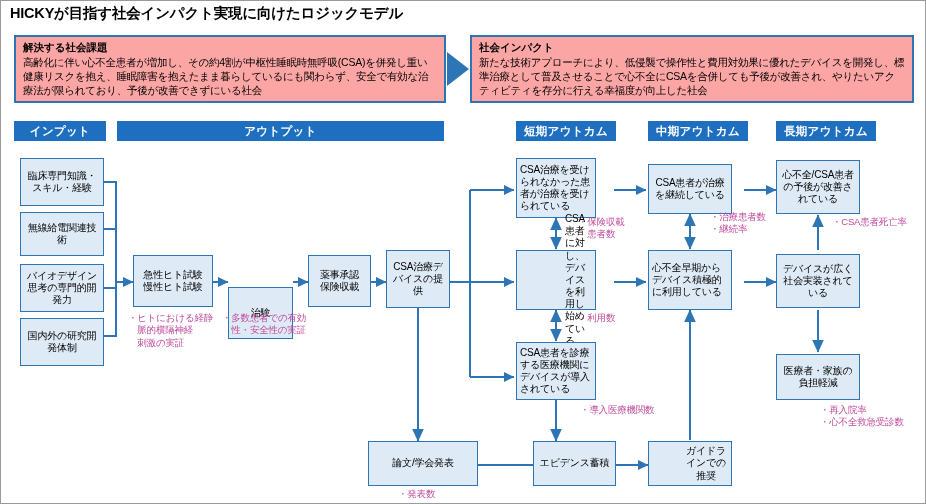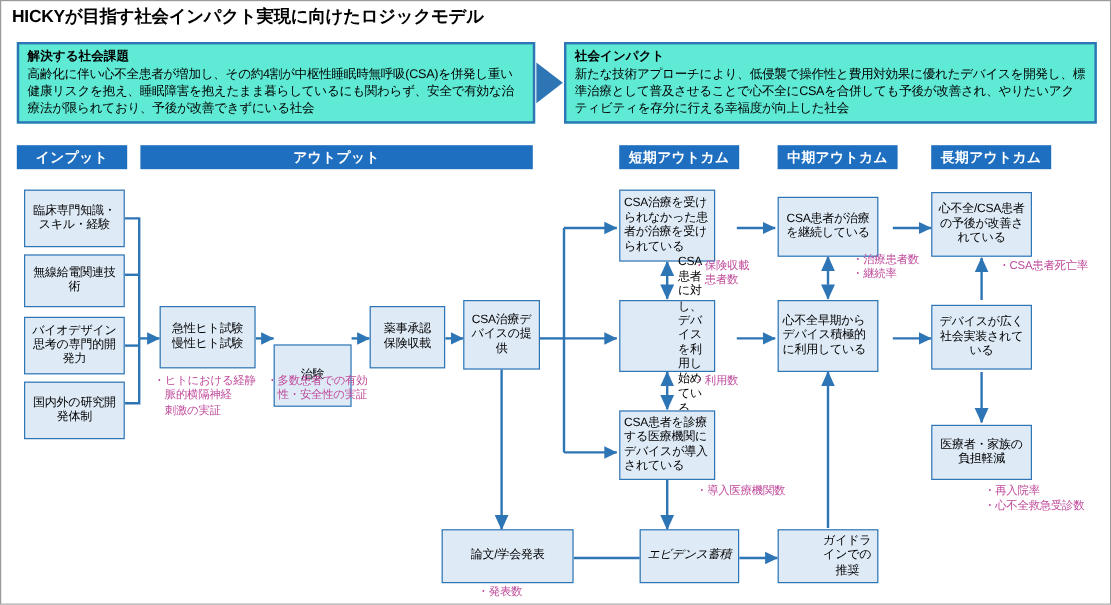--- a/index.html
+++ b/index.html
@@ -15,21 +15,21 @@
   .page-title {
     position: absolute; left: 10px; top: 4px;
     font-size: 14.5px; font-weight: bold; color: #000;
     letter-spacing: -0.2px; white-space: nowrap;
   }
 
   
   .stmt {
     position: absolute;
     border: 2px solid #2E75B6;
-    background: #5eead4;
+    background: #fca5a5;
     padding: 4px 7px 4px 7px;
   }
   .stmt-head { font-size: 10.5px; font-weight: bold; color: #000; line-height: 1.32; }
   .stmt-body { font-size: 10.5px; color: #000; line-height: 1.34; letter-spacing: -0.25px; }
 
   
   .big-arrow {
     position: absolute;
     width: 0; height: 0;
     border-top: 17px solid transparent;
@@ -204,18 +204,18 @@
 
   <div class="node" style="left:776px; top:160px; width:84px; height:54px;">心不全/CSA患者の予後が改善されている</div>
   <div class="node" style="left:776px; top:254px; width:84px; height:54px;">デバイスが広く社会実装されている</div>
   <div class="node" style="left:776px; top:354px; width:84px; height:46px;">医療者・家族の負担軽減</div>
 
   <div class="kpi" style="left:832px; top:216px; width:95px;">・CSA患者死亡率</div>
   <div class="kpi" style="left:820px; top:404px; width:110px;">・再入院率
 ・心不全救急受診数</div>
 
   <div class="node" style="left:368px; top:441px; width:110px; height:45px;">論文/学会発表</div>
-  <div class="node" style="left:533px; top:441px; width:83px; height:45px;font-style:italic;">エビデンス蓄積</div>
+  <div class="node" style="left:533px; top:441px; width:83px; height:45px;">エビデンス蓄積</div>
   <div class="node" style="left:648px; top:441px; width:84px; height:45px;padding-left:35px;">ガイドラインでの推奨</div>
 
   <div class="kpi" style="left:398px; top:488px; width:80px;">・発表数</div>
 
 </div>
 
 </body></html>

